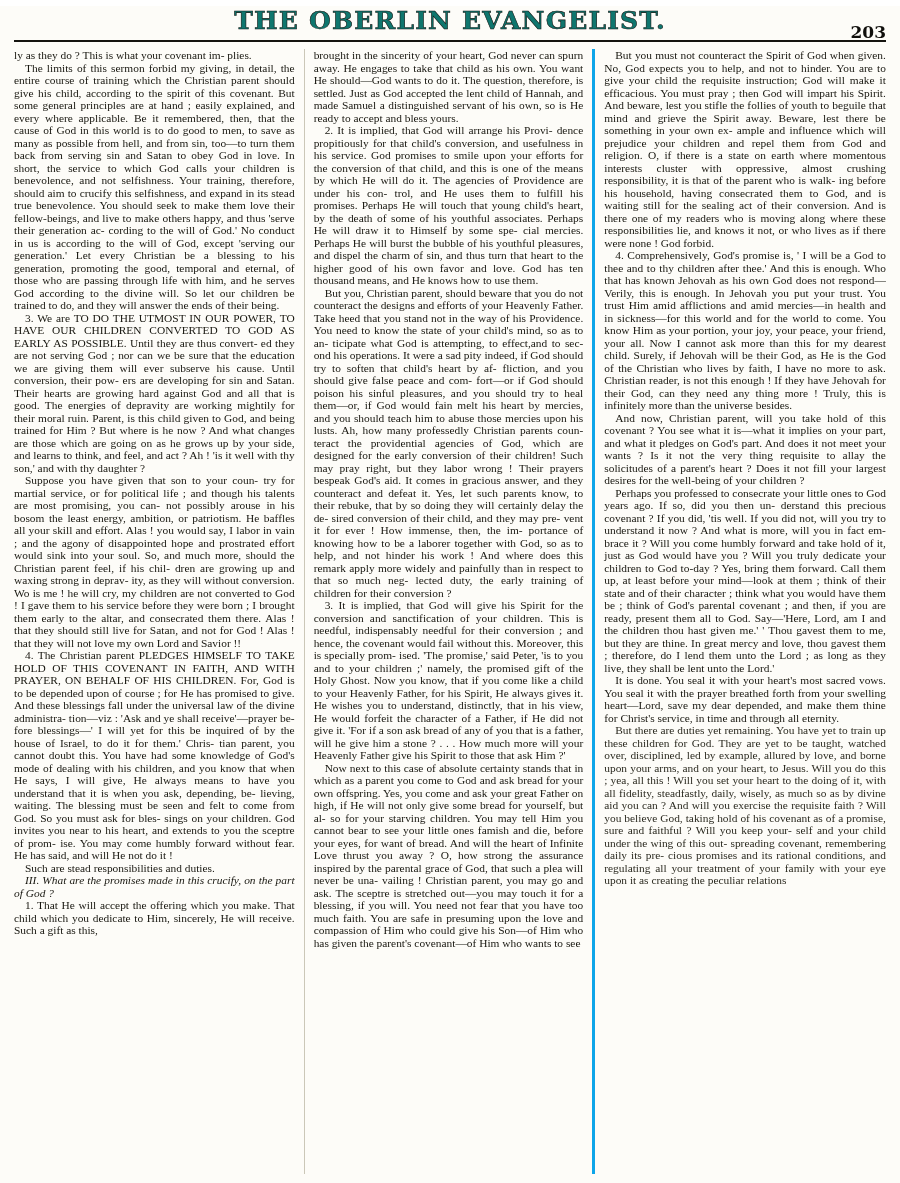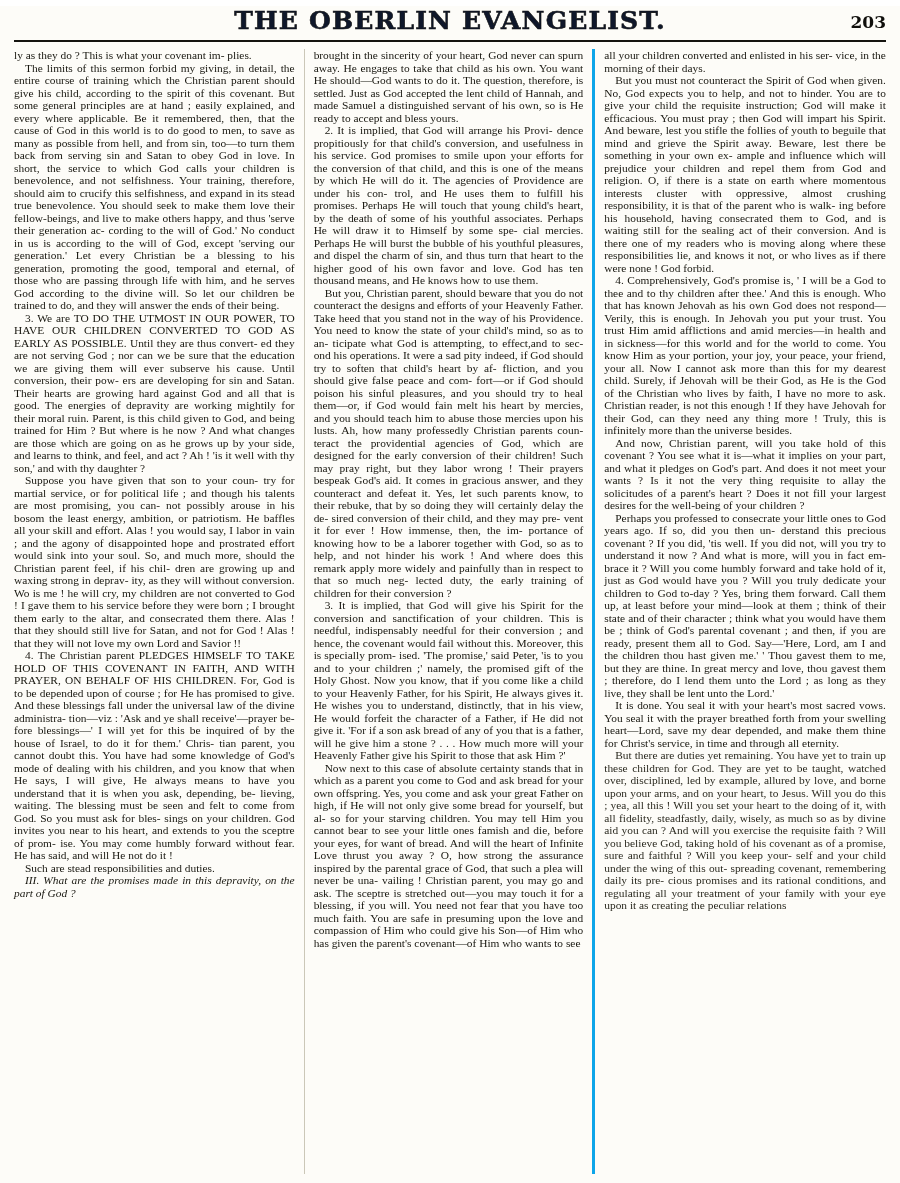--- a/index.html
+++ b/index.html
@@ -28,27 +28,27 @@
     margin: 6px 14px 0 14px;
     border-bottom: 2px solid #15140f;
   }
   .masthead-title {
     text-align: center;
     font-family: "DejaVu Serif", serif;
     font-weight: bold;
     font-size: 25px;
     letter-spacing: 1.2px;
     line-height: 30px;
-    color: #0f172a;
+    color: #0f766e;
     -webkit-text-stroke: 0.6px #100f0c;
   }
   .page-number {
     position: absolute;
     right: 0;
-    top: 6px;
+    top: 16px;
     font-family: "DejaVu Serif", serif;
     font-weight: bold;
     font-size: 17px;
     color: #100f0c;
   }
   .columns {
     display: flex;
     margin: 7px 14px 0 14px;
     height: 1125px;
   }
@@ -84,33 +84,33 @@
 
   <div class="columns">
 
     <div class="col c1">
       <p class="noindent">ly as they do ?  This is what your covenant im- plies.</p>
       <p>The limits of this sermon forbid my giving, in detail, the entire course of training which the Christian parent should give his child, according to the spirit of this covenant.  But some general principles are at hand ; easily explained, and every where applicable.  Be it remembered, then, that the cause of God in this world is to do good to men, to save as many as possible from hell, and from sin, too—to turn them back from serving sin and Satan to obey God in love.  In short, the service to which God calls your children is benevolence, and not selfishness.  Your training, therefore, should aim to crucify this selfishness, and expand in its stead true benevolence.  You should seek to make them love their fellow-beings, and live to make others happy, and thus 'serve their generation ac- cording to the will of God.'  No conduct in us is according to the will of God, except 'serving our generation.'  Let every Christian be a blessing to his generation, promoting the good, temporal and eternal, of those who are passing through life with him, and he serves God according to the divine will.  So let our children be trained to do, and they will answer the ends of their being.</p>
       <p>3. We are TO DO THE UTMOST IN OUR POWER, TO HAVE OUR CHILDREN CONVERTED TO GOD AS EARLY AS POSSIBLE.  Until they are thus convert- ed they are not serving God ; nor can we be sure that the education we are giving them will ever subserve his cause.  Until conversion, their pow- ers are developing for sin and Satan.  Their hearts are growing hard against God and all that is good. The energies of depravity are working mightily for their moral ruin.  Parent, is this child given to God, and being trained for Him ?  But where is he now ?  And what changes are those which are going on as he grows up by your side, and learns to think, and feel, and act ?  Ah ! 'is it well with thy son,' and with thy daughter ?</p>
       <p>Suppose you have given that son to your coun- try for martial service, or for political life ; and though his talents are most promising, you can- not possibly arouse in his bosom the least energy, ambition, or patriotism.  He baffles all your skill and effort.  Alas ! you would say, I labor in vain ; and the agony of disappointed hope and prostrated effort would sink into your soul.  So, and much more, should the Christian parent feel, if his chil- dren are growing up and waxing strong in deprav- ity, as they will without conversion.  Wo is me ! he will cry, my children are not converted to God ! I gave them to his service before they were born ; I brought them early to the altar, and consecrated them there.  Alas ! that they should still live for Satan, and not for God !  Alas ! that they will not love my own Lord and Savior !!</p>
       <p>4. The Christian parent PLEDGES HIMSELF TO TAKE HOLD OF THIS COVENANT IN FAITH, AND WITH PRAYER, ON BEHALF OF HIS CHILDREN. For, God is to be depended upon of course ; for He has promised to give.  And these blessings fall under the universal law of the divine administra- tion—viz : 'Ask and ye shall receive'—prayer be- fore blessings—' I will yet for this be inquired of by the house of Israel, to do it for them.'  Chris- tian parent, you cannot doubt this.  You have had some knowledge of God's mode of dealing with his children, and you know that when He says, I will give, He always means to have you understand that it is when you ask, depending, be- lieving, waiting.  The blessing must be seen and felt to come from God.  So you must ask for bles- sings on your children.  God invites you near to his heart, and extends to you the sceptre of prom- ise.  You may come humbly forward without fear. He has said, and will He not do it !</p>
       <p>Such are stead responsibilities and duties.</p>
-      <p class="it">III.  What are the promises made in this depravity, on the part of God ?</p>
+      <p class="it">III.  What are the promises made in this crucify, on the part of God ?</p>
+      <p>1. That He will accept the offering which you make.  That child which you dedicate to Him, sincerely, He will receive.  Such a gift as this,</p>
     </div>
 
     <div class="col c2">
       <p class="noindent">brought in the sincerity of your heart, God never can spurn away.  He engages to take that child as his own.  You want He should—God wants to do it.  The question, therefore, is settled.  Just as God accepted the lent child of Hannah, and made Samuel a distinguished servant of his own, so is He ready to accept and bless yours.</p>
       <p>2. It is implied, that God will arrange his Provi- dence propitiously for that child's conversion, and usefulness in his service.  God promises to smile upon your efforts for the conversion of that child, and this is one of the means by which He will do it.  The agencies of Providence are under his con- trol, and He uses them to fulfill his promises. Perhaps He will touch that young child's heart, by the death of some of his youthful associates. Perhaps He will draw it to Himself by some spe- cial mercies.  Perhaps He will burst the bubble of his youthful pleasures, and dispel the charm of sin, and thus turn that heart to the higher good of his own favor and love.  God has ten thousand means, and He knows how to use them.</p>
       <p>But you, Christian parent, should beware that you do not counteract the designs and efforts of your Heavenly Father.  Take heed that you stand not in the way of his Providence.  You need to know the state of your child's mind, so as to an- ticipate what God is attempting, to effect,and to sec- ond his operations.  It were a sad pity indeed, if God should try to soften that child's heart by af- fliction, and you should give false peace and com- fort—or if God should poison his sinful pleasures, and you should try to heal them—or, if God would fain melt his heart by mercies, and you should teach him to abuse those mercies upon his lusts. Ah, how many professedly Christian parents coun- teract the providential agencies of God, which are designed for the early conversion of their children! Such may pray right, but they labor wrong ! Their prayers bespeak God's aid.  It comes in gracious answer, and they counteract and defeat it.  Yes, let such parents know, to their rebuke, that by so doing they will certainly delay the de- sired conversion of their child, and they may pre- vent it for ever !  How immense, then, the im- portance of knowing how to be a laborer together with God, so as to help, and not hinder his work ! And where does this remark apply more widely and painfully than in respect to that so much neg- lected duty, the early training of children for their conversion ?</p>
       <p>3. It is implied, that God will give his Spirit for the conversion and sanctification of your children. This is needful, indispensably needful for their conversion ; and hence, the covenant would fail without this.  Moreover, this is specially prom- ised.  'The promise,' said Peter, 'is to you and to your children ;' namely, the promised gift of the Holy Ghost.  Now you know, that if you come like a child to your Heavenly Father, for his Spirit, He always gives it.  He wishes you to understand, distinctly, that in his view, He would forfeit the character of a Father, if He did not give it.  'For if a son ask bread of any of you that is a father, will he give him a stone ? . . . How much more will your Heavenly Father give his Spirit to those that ask Him ?'</p>
       <p>Now next to this case of absolute certainty stands that in which as a parent you come to God and ask bread for your own offspring.  Yes, you come and ask  your great Father on high, if He will not only give some bread for yourself, but al- so for your starving children.  You may tell Him you cannot bear to see your little ones famish and die, before your eyes, for want of bread.  And will the heart of Infinite Love thrust you away ?  O, how strong the assurance inspired by the parental grace of God, that such a plea will never be una- vailing !  Christian parent, you may go and ask. The sceptre is stretched out—you may touch it for a blessing, if you will.  You need not fear that you have too much faith.  You are safe in presuming upon the love and compassion of Him who could give his Son—of Him who has given the parent's covenant—of Him who wants to see</p>
     </div>
 
     <div class="col c3">
-      <p class="noindent">all your children converted and enlisted in his ser- vice, in the morning of their days.</p>
       <p>But you must not counteract the Spirit of God when given.  No, God expects you to help, and not to hinder.  You are to give your child the requisite instruction; God will make it efficacious. You must pray ;  then God will impart his Spirit. And beware, lest you stifle the follies of youth to beguile that mind and grieve the Spirit away. Beware, lest there be something in your own ex- ample and influence which will prejudice your children and repel them from God and religion. O, if there is a state on earth where momentous interests cluster with oppressive, almost crushing responsibility, it is that of the parent who is walk- ing before his household, having consecrated them to God, and is waiting still for the sealing act of their conversion.  And is there one of my readers who is moving along where these responsibilities lie, and knows it not, or who lives as if there were none !  God forbid.</p>
       <p>4. Comprehensively, God's promise is, ' I will be a God to thee and to thy children after thee.'  And this is enough.  Who that has known Jehovah as his own God does not respond—Verily, this is enough.  In Jehovah you put your trust.  You trust Him amid afflictions and amid mercies—in health and in sickness—for this world and for the world to come.  You know Him as your portion, your joy, your peace, your friend, your all.  Now I cannot ask more than this for my dearest child. Surely, if Jehovah will be their God, as He is the God of the Christian who lives by faith, I have no more to ask.  Christian reader, is not this enough ! If they have Jehovah for their God, can they need any thing more !  Truly, this is infinitely more than the universe besides.</p>
       <p>And now, Christian parent, will you take hold of this covenant ?  You see what it is—what it implies on your part, and what it pledges on God's part.  And does it not meet your wants ?  Is it not the very thing requisite to allay the solicitudes of a parent's heart ?  Does it not fill your largest desires for the well-being of your children ?</p>
       <p>Perhaps you professed to consecrate your little ones to God years ago.  If so, did you then un- derstand this precious covenant ?  If you did, 'tis well.  If you did not, will you try to understand it now ?  And what is more, will you in fact em- brace it ?  Will you come humbly forward and take hold of it, just as God would have you ?  Will you truly dedicate your children to God to-day ? Yes, bring them forward.  Call them up, at least before your mind—look at them ; think of their state and of their character ; think what you would have them be ; think of God's parental covenant ; and then, if you are ready, present them all to God.  Say—'Here, Lord, am I and the children thou hast given me.' ' Thou gavest them to me, but they are thine.  In great mercy and love, thou gavest them ; therefore, do I lend them unto the Lord ; as long as they live, they shall be lent unto the Lord.'</p>
       <p>It is done.  You seal it with your heart's most sacred vows.  You seal it with the prayer breathed forth from your swelling heart—Lord, save my dear depended, and make them thine for Christ's service, in time and through all eternity.</p>
       <p class="blur2">But there are duties yet remaining.  You have yet to train up these children for God.  They are yet to be taught, watched over, disciplined, led by example, allured by love, and borne upon your arms, and on your heart, to Jesus.  Will you do this ; yea, all this !  Will you set your heart to the doing of it, with all fidelity, steadfastly, daily, wisely, as much so as by divine aid you can ? And will you exercise the requisite faith ?  Will you believe God, taking hold of his covenant as of a promise, sure and faithful ?  Will you keep your- self and your child under the wing of this out- spreading covenant, remembering daily its pre- cious promises and its rational conditions, and regulating all your treatment of your family with your eye upon it as creating the peculiar relations</p>
     </div>
 
   </div>
 </div>

